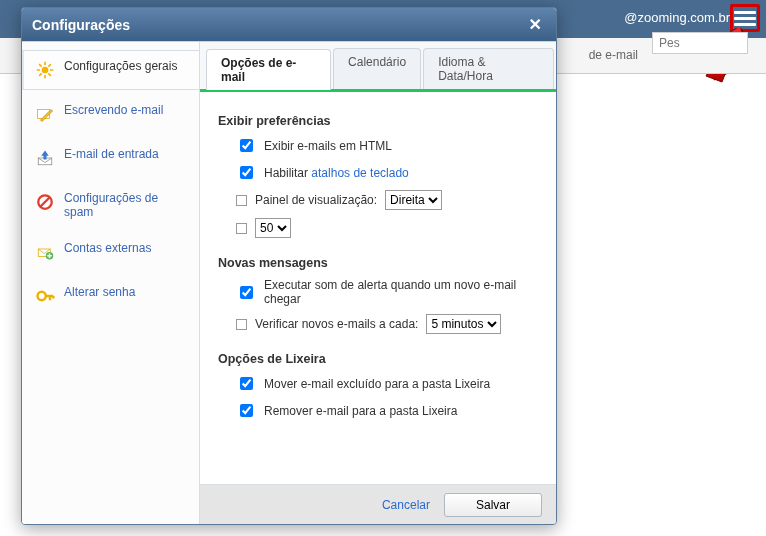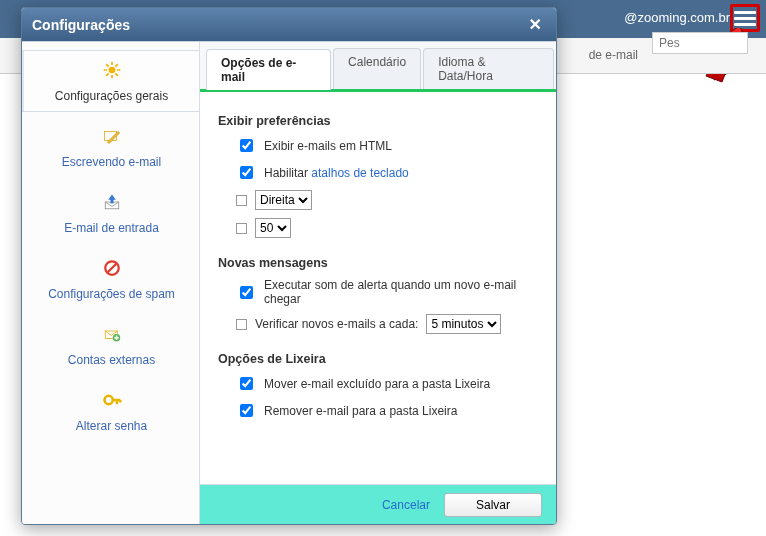--- a/index.html
+++ b/index.html
@@ -20,40 +20,40 @@
 
   
   .dialog { position:absolute; left:21px; top:7px; width:536px; height:518px; background:#fff; border:1px solid #5b7a9a; border-radius:4px; box-shadow:0 4px 18px rgba(0,0,0,.35); overflow:hidden; display:flex; flex-direction:column; }
   .dlg-title { height:33px; background:linear-gradient(#5f84ad,#3c5f86); color:#fff; display:flex; align-items:center; padding:0 10px; font-weight:bold; font-size:14px; }
   .dlg-title .spacer { flex:1; }
   .dlg-close { font-size:16px; font-weight:bold; cursor:pointer; padding:0 4px; }
   .dlg-body { flex:1; display:flex; min-height:0; border-top:1px solid #c9d3de; }
 
   
   .sidebar { width:178px; background:#fcfcfc; border-right:1px solid #d6dde5; padding:8px 0; }
-  .side-item { display:flex; align-items:center; gap:8px; padding:8px 10px 8px 12px; color:#3b66b3; cursor:pointer; border:1px solid transparent; border-left:none; border-right:none; margin-bottom:4px; font-size:12px;flex-direction:column; }
+  .side-item { display:flex; align-items:flex-start; gap:8px; padding:8px 10px 8px 12px; color:#3b66b3; cursor:pointer; border:1px solid transparent; border-left:none; border-right:none; margin-bottom:4px; font-size:12px; }
   .side-item.selected { background:#fdfdfd; border-top:1px solid #d6dde5; border-bottom:1px solid #d6dde5; color:#333; box-shadow:inset 2px 0 0 #e0e6ee; }
   .side-item .lbl { line-height:14px; }
   .side-icon { width:22px; height:22px; display:inline-flex; align-items:center; justify-content:center; flex-shrink:0; }
 
   
   .mainpane { flex:1; display:flex; flex-direction:column; min-width:0; }
   .tabs { display:flex; border-bottom:3px solid #22c55e; background:#f7f8fa; padding-left:6px; padding-top:6px; }
   .tab { padding:6px 14px; border:1px solid #cfd6de; border-bottom:none; margin-right:2px; background:#eef1f5; color:#555; border-radius:4px 4px 0 0; cursor:pointer; font-size:12px; }
   .tab.active { background:#fff; color:#222; font-weight:bold; position:relative; top:1px; }
   .content { flex:1; padding:12px 18px; overflow:auto; font-size:12px; color:#333; }
   .section-h { font-weight:bold; margin:10px 0 8px 0; font-size:12.5px; }
   .row { display:flex; align-items:center; gap:8px; margin:8px 0; padding-left:18px; }
   .row .sq { width:11px; height:11px; border:1px solid #999; background:#fff; display:inline-block; }
   .row label { user-select:none; }
   .link { color:#2a6bcd; cursor:pointer; }
   select { border:1px solid #999; background:#fff; height:20px; font-size:12px; }
   .chk { width:13px; height:13px; }
 
-  .dlg-footer { height:40px; border-top:1px solid #d6dde5; display:flex; align-items:center; justify-content:flex-end; gap:14px; padding:0 14px; background:#5eead4; }
+  .dlg-footer { height:40px; border-top:1px solid #d6dde5; display:flex; align-items:center; justify-content:flex-end; gap:14px; padding:0 14px; background:#e5e5e5; }
   .btn { border:1px solid #aeb7c2; background:linear-gradient(#fff,#ececec); padding:4px 31px; border-radius:3px; cursor:pointer; font-size:12px; }
   .link-btn { color:#2a6bcd; cursor:pointer; font-size:12px; }
 </style>
 </head>
 <body>
 
 <div class="stage">
 
   <div class="bg-header"></div>
   <div class="bg-email">@zooming.com.br</div>
@@ -177,20 +177,21 @@
           </div>
           <div class="row">
             <input type="checkbox" class="chk" checked="" style="">
             <label>
               <span>Habilitar</span>
               <span class="link">atalhos de teclado</span>
             </label>
           </div>
           <div class="row">
             <span class="sq"></span>
+            <label>Painel de visualização:</label>
             <select><option>Direita</option></select>
           </div>
           <div class="row">
             <span class="sq"></span>
             <select><option>50</option></select>
           </div>
 
           <div class="section-h" style="margin-top:18px">Novas mensagens</div>
           <div class="row">
             <input type="checkbox" class="chk" checked="" style="">

